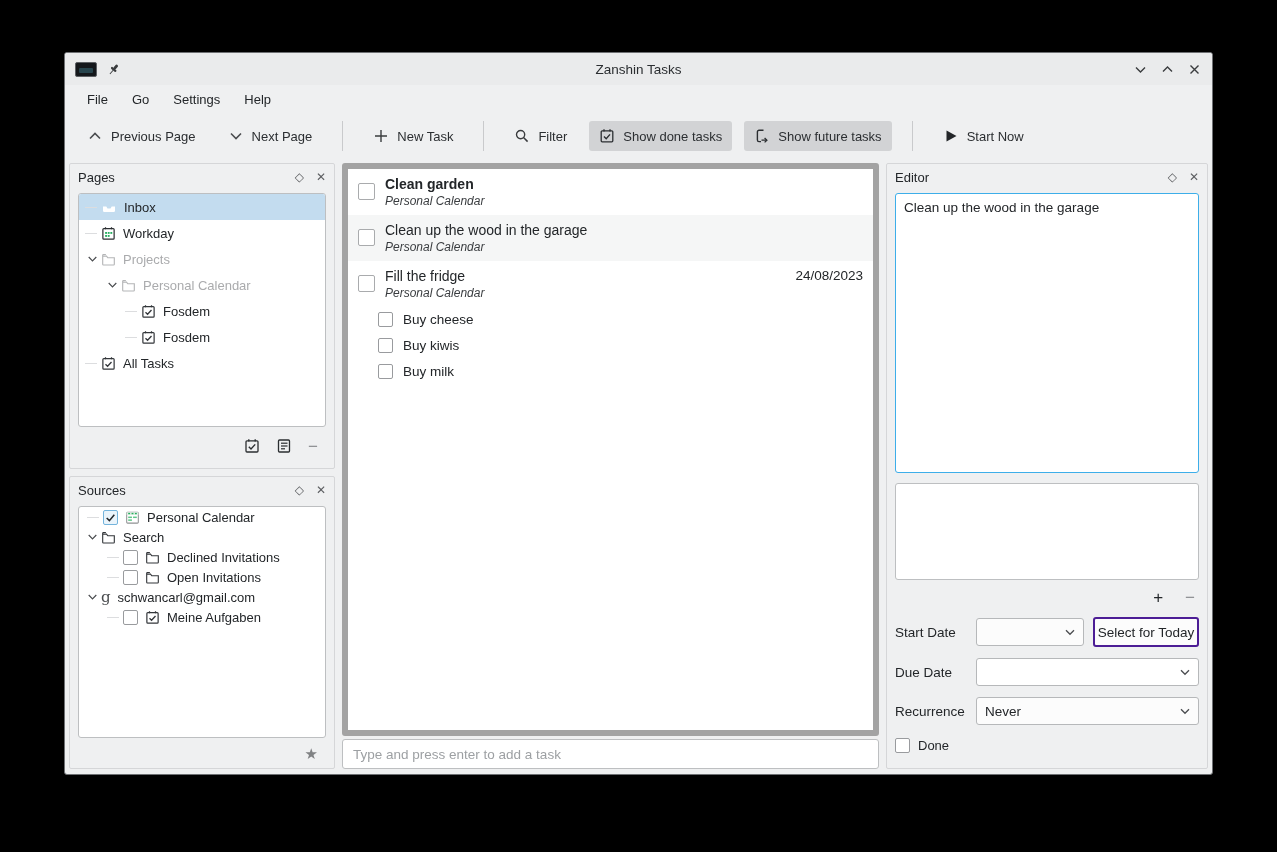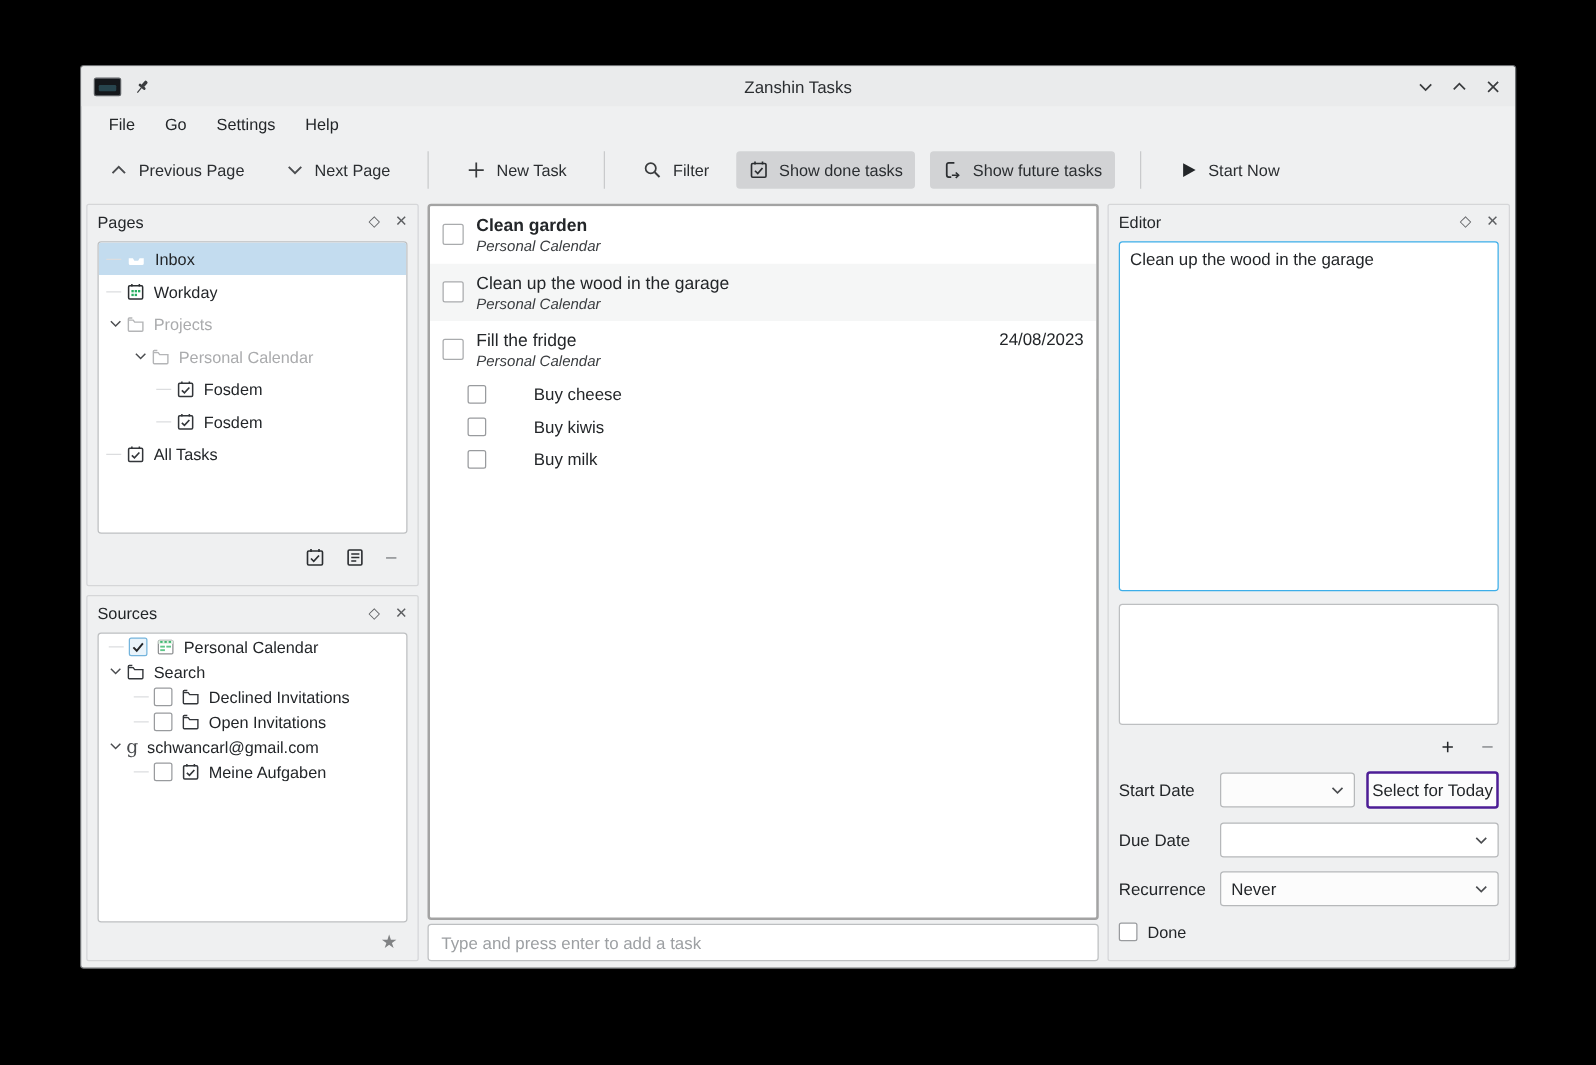--- a/index.html
+++ b/index.html
@@ -49,30 +49,30 @@
   .twig{width:12px;height:1px;border-top:1px solid #dcdddf;margin-right:4px;flex:0 0 auto;}
   .chev{width:14px;display:flex;align-items:center;justify-content:center;margin-right:2px;color:#4b4d50;flex:0 0 auto;}
   .cb{width:15px;height:15px;border:1px solid #999b9e;border-radius:2px;background:#fff;flex:0 0 auto;
       display:flex;align-items:center;justify-content:center;margin-right:7px;}
   .cb.checked{background:#eaf4fb;border-color:#74b4dc;}
   .dock-footer{height:38px;display:flex;align-items:center;justify-content:flex-end;gap:16px;padding:0 16px;flex:0 0 auto;color:#2b2e31;}
   .src-footer{height:30px;}
   .star{color:#808284;font-size:15px;line-height:1;}
   .g-glyph{font-family:"DejaVu Serif",serif;font-size:15px;line-height:1;color:#4a4c4f;}
   
-  .task-box{flex:1;background:#fff;border:2px solid #a3a3a3;border-radius:3px;overflow:hidden;display:flex;flex-direction:column;}
+  .task-box{flex:1;background:#fff;border:6px solid #a3a3a3;border-radius:3px;overflow:hidden;display:flex;flex-direction:column;}
   .task-row{display:flex;align-items:center;padding:5px 10px;background:#fff;}
   .task-row.alt{background:#f5f6f6;}
   .task-row .cb{width:17px;height:17px;margin-right:10px;border-color:#a9abad;}
   .t-main{flex:1;min-width:0;}
   .t-title{font-size:14px;color:#232629;line-height:1.45;}
   .t-title.bold{font-weight:bold;}
   .t-cal{font-size:12px;font-style:italic;color:#3a3d40;line-height:1.3;}
   .t-date{font-size:13.5px;color:#232629;align-self:flex-start;margin-top:2px;}
-  .task-sub{display:flex;align-items:center;height:26px;padding:0 10px 0 30px;gap:28px;}
+  .task-sub{display:flex;align-items:center;height:26px;padding:0 10px 0 30px;}
   .task-sub .cb{width:15px;height:15px;margin-right:10px;}
   .t-subtitle{font-size:13.5px;}
   .add-input{height:30px;margin-top:3px;border:1px solid #bdbfc1;border-radius:3px;background:#fff;
              padding:0 10px;font-family:"Liberation Sans",sans-serif;font-size:13.5px;color:#232629;outline:none;width:100%;}
   .add-input::placeholder{color:#9da0a3;}
   
   .editor-body{flex:1;display:flex;flex-direction:column;padding:5px 8px 8px 8px;min-height:0;}
   .editor-text{height:280px;background:#fff;border:1px solid #3daee9;border-radius:3px;padding:6px 8px;
                font-size:13.5px;color:#232629;flex:0 0 auto;}
   .editor-box2{height:97px;background:#fff;border:1px solid #bdbfc1;border-radius:3px;margin-top:10px;flex:0 0 auto;}

